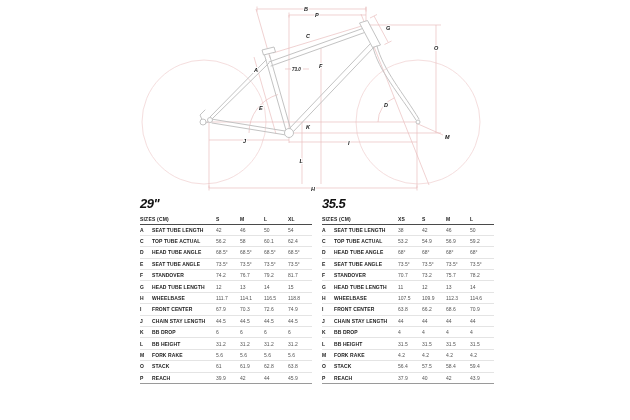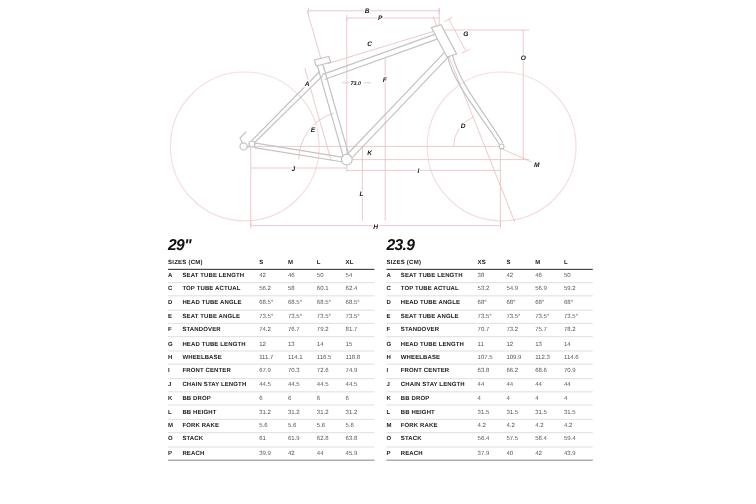--- a/index.html
+++ b/index.html
@@ -257,21 +257,21 @@
             <div class="rk">P</div>
             <div class="rl">REACH</div>
             <div class="rv">39.9</div>
             <div class="rv">42</div>
             <div class="rv">44</div>
             <div class="rv">45.9</div>
           </div>
         </div>
     </section>
     <section class="geo-table">
-      <h2 class="geo-title">23.9</h2>
+      <h2 class="geo-title">35.5</h2>
       <div>
           <div class="t-header">
             <div class="hc" style="grid-column: 1 / span 2;">SIZES (CM)</div>
             <div class="hc">XS</div>
             <div class="hc">S</div>
             <div class="hc">M</div>
             <div class="hc">L</div>
           </div>
           <div class="t-row">
             <div class="rk">A</div>

